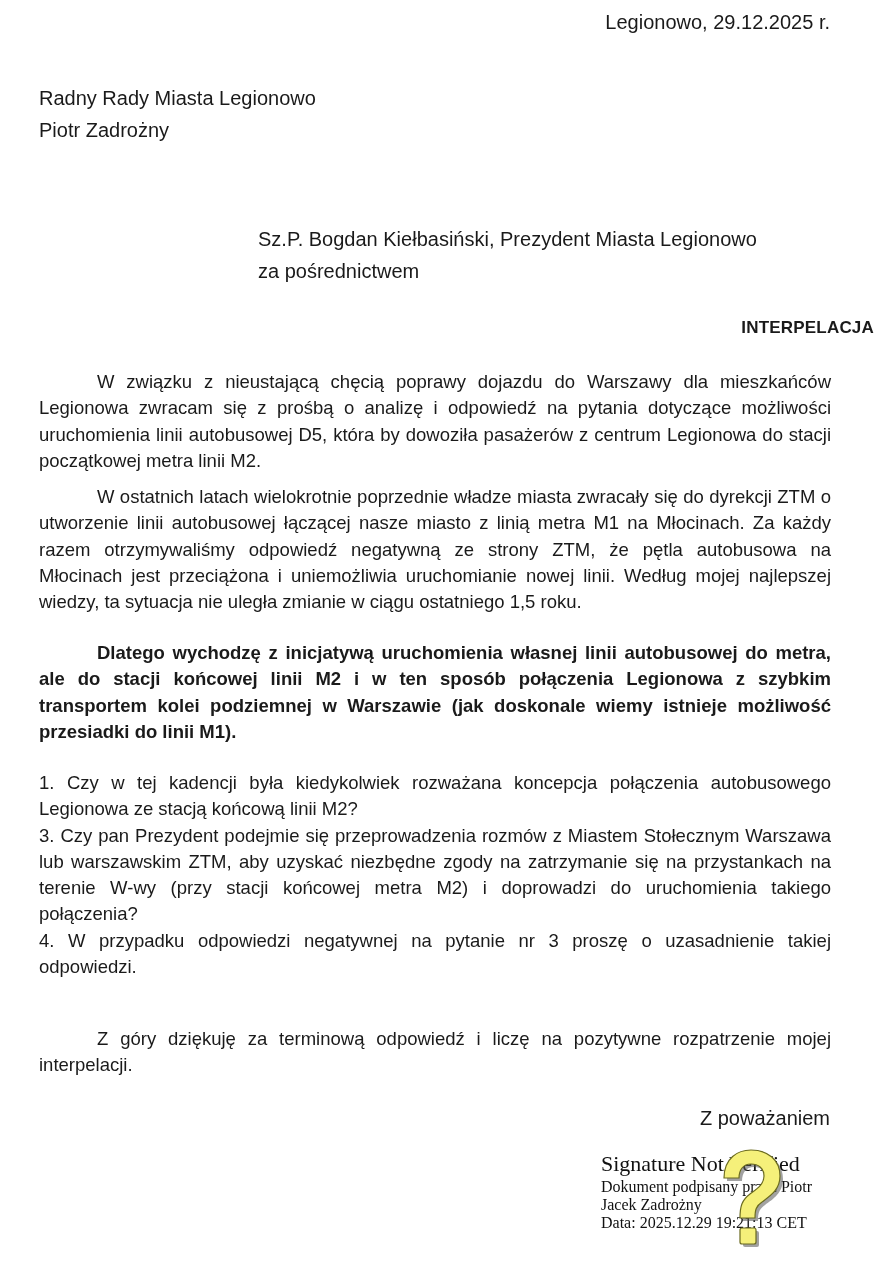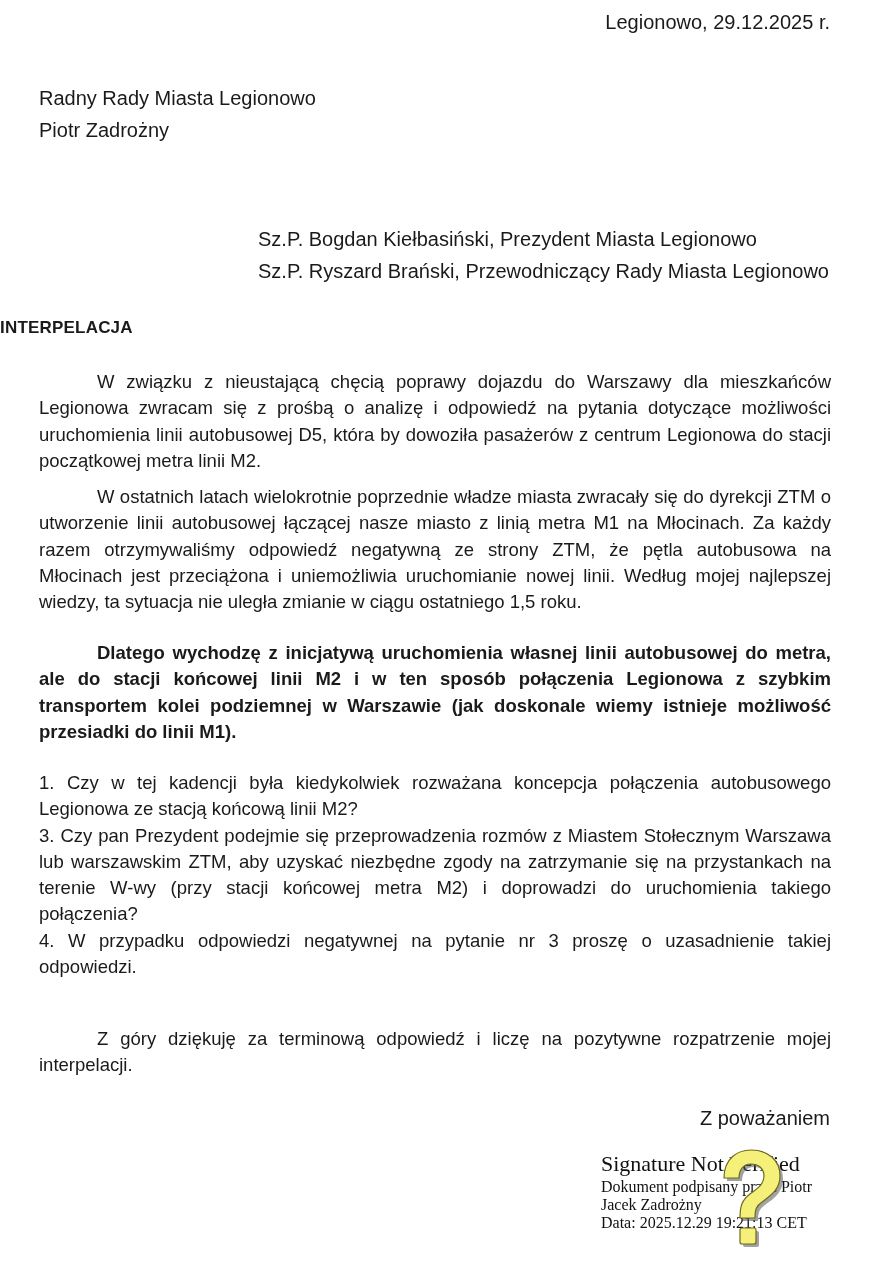--- a/index.html
+++ b/index.html
@@ -8,21 +8,21 @@
       font-family: "Liberation Sans", sans-serif; color: #1a1a1a;
     }
     .abs { position: absolute; }
     .txt { font-size: 20px; line-height: 24px; white-space: nowrap; }
     .place-date { right: 44px; top: 10px; }
     .sender { left: 39px; top: 86px; }
     .sender div { height: 32px; }
     .addressee { left: 258px; top: 184px; margin-top: 43px; }
     .addressee div { height: 32px; }
     .title {
-      left: 0; width: 874px; top: 316px; text-align: left;
+      left: 0; width: 874px; top: 316px; text-align: right;
       font-weight: bold; font-size: 17px; letter-spacing: 0.2px;
     }
     .para {
       left: 39px; width: 792px;
       font-family: "Liberation Sans Narrow", "Liberation Sans", sans-serif;
       font-size: 18.5px; line-height: 26.3px; text-align: justify;
       white-space: normal;
     }
     .para.indent { text-indent: 58px; }
     .p1 { top: 369px; }
@@ -47,21 +47,21 @@
 
 <div class="abs txt place-date">Legionowo, 29.12.2025 r.</div>
 
 <div class="abs txt sender">
   <div>Radny Rady Miasta Legionowo</div>
   <div>Piotr Zadrożny</div>
 </div>
 
 <div class="abs txt addressee">
   <div>Sz.P. Bogdan Kiełbasiński, Prezydent Miasta Legionowo</div>
-  <div>Sz.P. Ryszard Brański, Przewodniczący Rady Miasta Legionowo</div>
+  <div>za pośrednictwem</div>
 </div>
 
 <div class="abs txt title">INTERPELACJA</div>
 
 <p class="abs para indent p1">W związku z  nieustającą chęcią poprawy dojazdu do Warszawy dla mieszkańców Legionowa zwracam się z prośbą o analizę i odpowiedź na pytania dotyczące możliwości uruchomienia linii autobusowej D5, która by dowoziła pasażerów z centrum Legionowa do stacji początkowej metra linii M2.</p>
 <p class="abs para indent p2">W ostatnich latach wielokrotnie poprzednie władze miasta zwracały się do dyrekcji ZTM o utworzenie linii autobusowej łączącej nasze miasto z linią metra M1 na Młocinach. Za każdy razem otrzymywaliśmy odpowiedź negatywną ze strony ZTM, że pętla autobusowa na Młocinach jest przeciążona i uniemożliwia uruchomianie nowej linii. Według mojej najlepszej wiedzy, ta sytuacja nie uległa zmianie w ciągu ostatniego 1,5 roku.</p>
 <p class="abs para indent p3">Dlatego wychodzę z inicjatywą uruchomienia własnej linii autobusowej do metra, ale do stacji końcowej linii M2 i w ten sposób połączenia Legionowa z szybkim transportem kolei podziemnej w Warszawie (jak doskonale wiemy istnieje możliwość przesiadki do linii M1).</p>
 
 <div class="abs para questions">
   <p>1. Czy w tej kadencji była kiedykolwiek rozważana koncepcja połączenia autobusowego Legionowa ze stacją końcową linii M2?</p>

